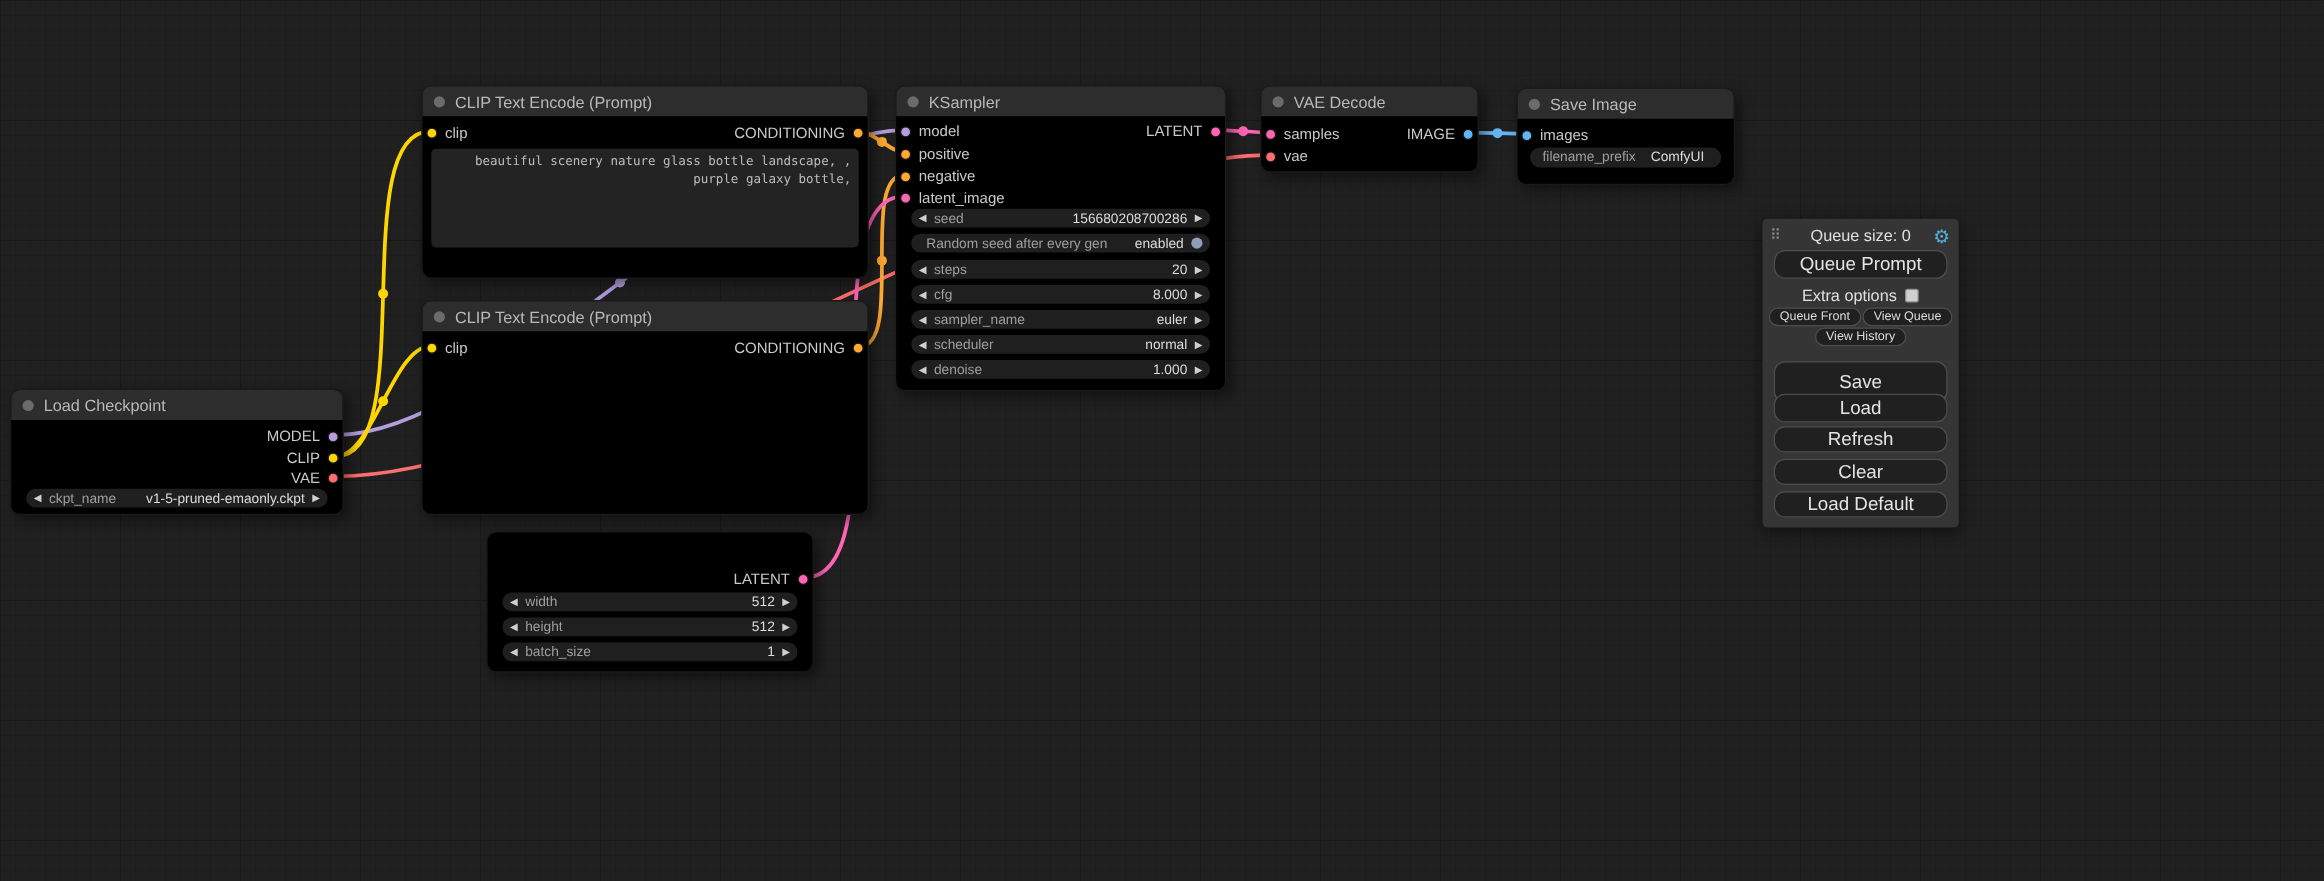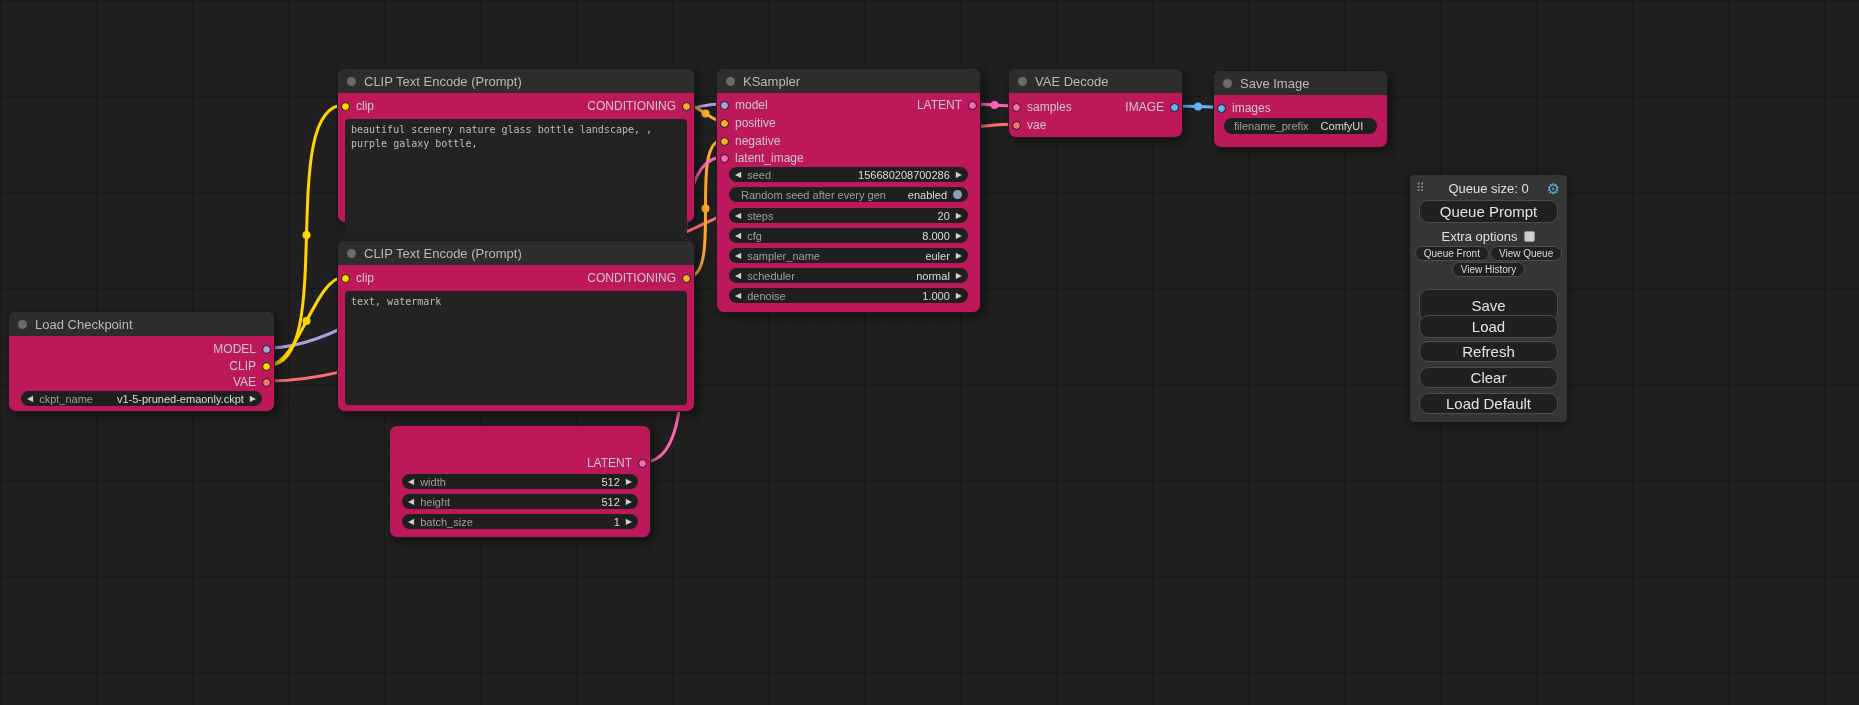--- a/index.html
+++ b/index.html
@@ -9,21 +9,21 @@
     font-family:"Liberation Sans",sans-serif;
     background-color:#202020;
     background-image:
       linear-gradient(#191919 1px,transparent 1px),
       linear-gradient(90deg,#191919 1px,transparent 1px),
       linear-gradient(#1d1d1d 1px,transparent 1px),
       linear-gradient(90deg,#1d1d1d 1px,transparent 1px);
     background-size:96px 96px,96px 96px,12px 12px,12px 12px;
   }
   #links-svg{position:absolute;left:0;top:0;z-index:1;}
-  .node{position:absolute;z-index:2;background:#be185d;border:1px solid #1b1b1b;border-radius:8px;box-shadow:4px 4px 10px rgba(0,0,0,.45);}
+  .node{position:absolute;z-index:2;background:#000000;border:1px solid #1b1b1b;border-radius:8px;box-shadow:4px 4px 10px rgba(0,0,0,.45);}
   .node-title{height:24px;background:#2d2d2d;border-radius:7px 7px 0 0;display:flex;align-items:center;gap:8px;padding:0 9px;color:#b9b9b9;font-size:13px;}
   .tdot{width:9px;height:9px;border-radius:50%;background:#6b6b6b;flex:none;}
   .slot{position:absolute;display:flex;align-items:center;gap:6px;height:16px;font-size:12px;color:#c9c9c9;white-space:nowrap;}
   .slot.in{left:3px;}
   .slot.out{right:3px;}
   .dot{width:9px;height:9px;border-radius:50%;border:1px solid #161616;flex:none;}
   .widget{position:absolute;left:12px;right:12px;height:15px;background:#1f1f1f;border-radius:8px;display:flex;align-items:center;font-size:11px;padding:0 6px;gap:6px;white-space:nowrap;}
   .widget .arrow{font-size:8px;color:#cfcfcf;line-height:1;cursor:pointer;}
   .widget .wlabel{color:#9f9f9f;}
   .widget .sp{flex:1;}
@@ -97,37 +97,36 @@
     <span>CLIP Text Encode (Prompt)</span>
   </div>
   <div class="slot in" style="top:29px;">
     <span class="dot" style="background: rgb(255, 213, 0);"></span>
     <span>clip</span>
   </div>
   <div class="slot out" style="top:29px;">
     <span>CONDITIONING</span>
     <span class="dot" style="background: rgb(255, 169, 49);"></span>
   </div>
-  <div class="prompt" style="top:50px;height:122px;">beautiful scenery nature glass bottle landscape, , purple galaxy bottle,</div>
+  <div class="prompt" style="top:50px;height:79px;text-align:right;">beautiful scenery nature glass bottle landscape, , purple galaxy bottle,</div>
 </div>
 
 <div class="node" style="left:337px;top:240px;width:358px;height:172px;">
   <div class="node-title">
     <span class="tdot"></span>
     <span>CLIP Text Encode (Prompt)</span>
   </div>
   <div class="slot in" style="top:29px;">
     <span class="dot" style="background: rgb(255, 213, 0);"></span>
     <span>clip</span>
   </div>
   <div class="slot out" style="top:29px;">
     <span>CONDITIONING</span>
     <span class="dot" style="background: rgb(255, 169, 49);"></span>
   </div>
-  <div class="prompt" style="top:50px;height:114px;">text, watermark</div>
 </div>
 
 <div class="node" style="left:389px;top:425px;width:262px;height:113px;">
   <div class="slot out" style="top:29px;">
     <span>LATENT</span>
     <span class="dot" style="background: rgb(255, 100, 181);"></span>
   </div>
   <div class="widget" style="top:48px;">
     <span class="arrow">◀</span>
     <span class="wlabel">width</span>

